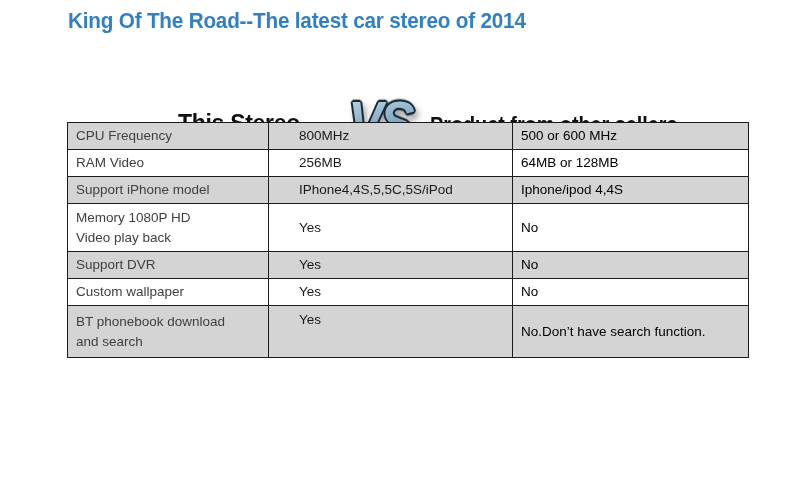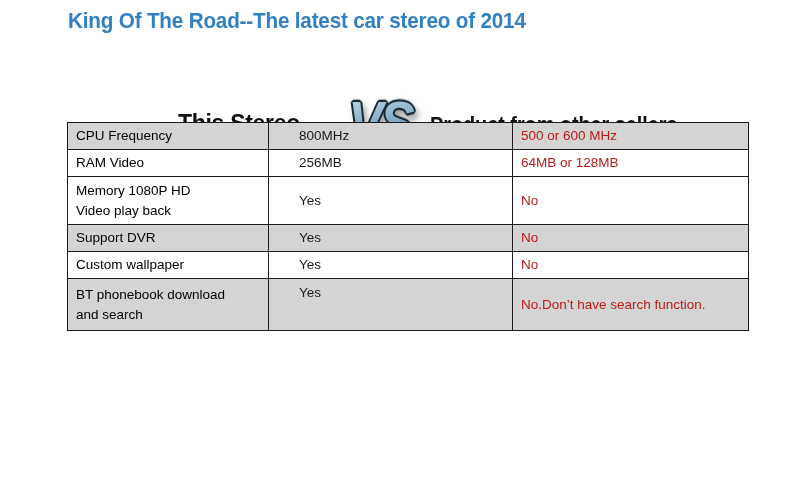--- a/index.html
+++ b/index.html
@@ -107,23 +107,23 @@
     vertical-align: middle;
     line-height: 20px;
   }
   .col-feature { width: 201px; }
   .col-ours    { width: 244px; }
   .col-theirs  { width: 236px; }
 
   .cmp-table tr.shaded td { background: #d4d4d4; }
   .cmp-table tr.plain  td { background: #ffffff; }
 
-  td.c-feature { color: #000000; margin-top: 48px; }
+  td.c-feature { color: #404040; margin-top: 48px; }
   td.c-ours    { color: #1a1a1a; padding-left: 30px; }
-  td.c-theirs  { color: #b91c1c; }
+  td.c-theirs  { color: #000000; }
 
   .r-h28 td { height: 26px; }
   .r-h48 td { height: 47px; }
   .r-h70 td { height: 69px; }
 
   .cell-lines span { display: block; }
 </style>
 </head>
 <body>
 
@@ -161,20 +161,31 @@
           <td class="c-feature cell-lines">
             <span>RAM Video</span>
           </td>
           <td class="c-ours cell-lines">
             <span>256MB</span>
           </td>
           <td class="c-theirs cell-lines">
             <span>64MB or 128MB</span>
           </td>
         </tr>
+        <tr class="shaded r-h28">
+          <td class="c-feature cell-lines">
+            <span>Support iPhone model</span>
+          </td>
+          <td class="c-ours cell-lines">
+            <span>IPhone4,4S,5,5C,5S/iPod</span>
+          </td>
+          <td class="c-theirs cell-lines">
+            <span>Iphone/ipod 4,4S</span>
+          </td>
+        </tr>
         <tr class="plain r-h48">
           <td class="c-feature cell-lines">
             <span>Memory 1080P HD</span>
             <span>Video play back</span>
           </td>
           <td class="c-ours cell-lines">
             <span>Yes</span>
           </td>
           <td class="c-theirs cell-lines">
             <span>No</span>

